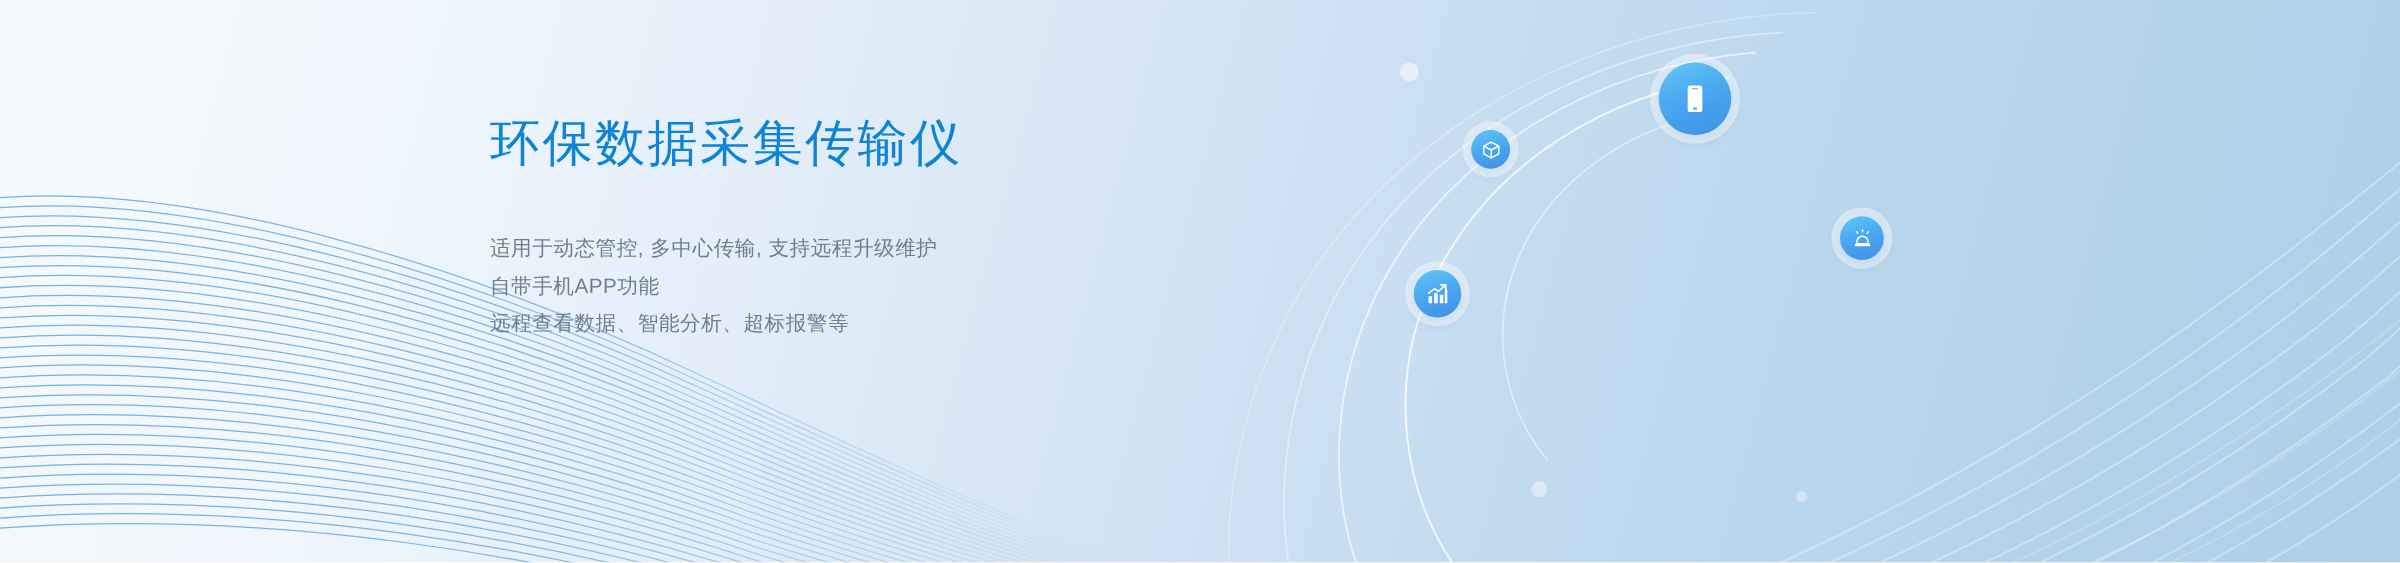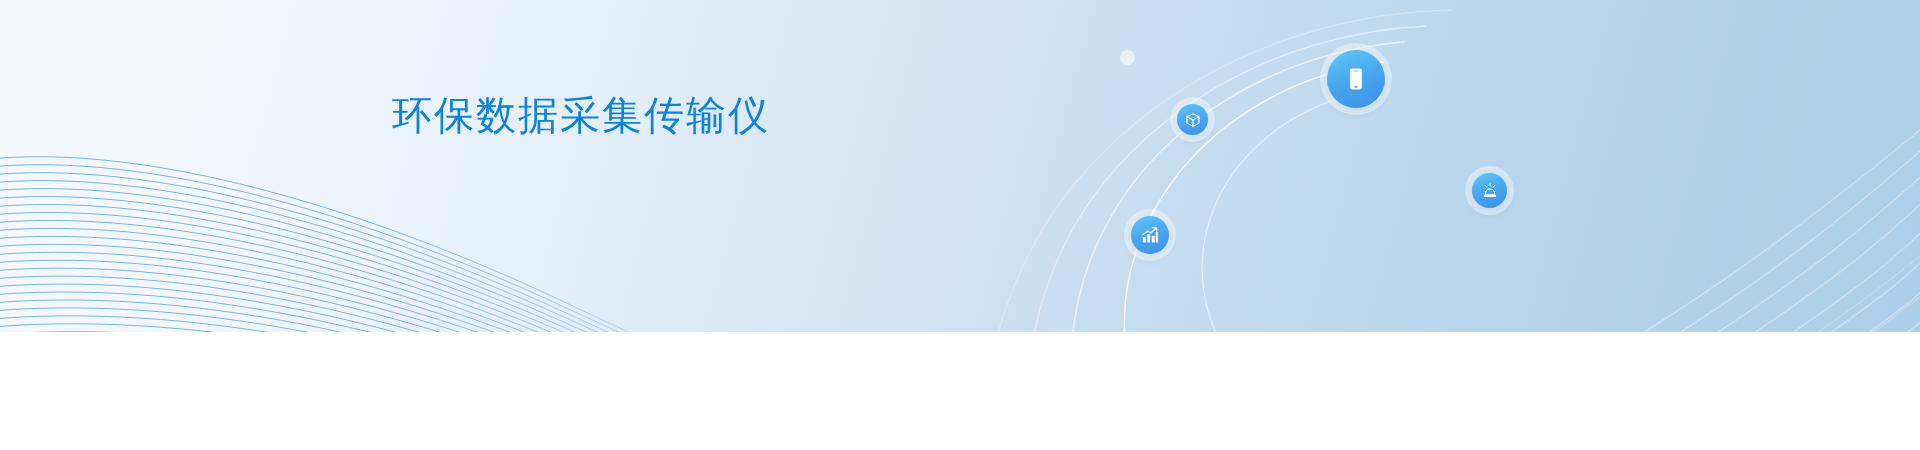--- a/index.html
+++ b/index.html
@@ -4,21 +4,21 @@
 <title>Product Banner</title>
 <style>
   html, body {
     margin: 0;
     padding: 0;
     background: #ffffff;
   }
   #banner {
     position: relative;
     width: 1920px;
-    height: 332px;
+    height: 450px;
     overflow: hidden;
     font-family: "Liberation Sans", "DejaVu Sans", sans-serif;
     background: linear-gradient(105deg,
         #f5f9fd 0%,
         #f1f7fc 14%,
         #e6f0fa 28%,
         #dbe9f6 40%,
         #cfe2f3 52%,
         #c3dbef 64%,
         #b9d6ec 76%,
@@ -276,20 +276,25 @@
       <path d="M1348,96 C 1287,112 1236,154 1214,208 C 1192,262 1201,324 1238,368" stroke-opacity="0.50" stroke-width="1.3"></path>
     </g>
   </svg>
 
   <span class="dot dot-a"></span>
   <span class="dot dot-b"></span>
   <span class="dot dot-c"></span>
 
   <div class="text-block">
     <h1 class="headline">环保数据采集传输仪</h1>
+    <div class="subhead">
+      <div class="sub-line">适用于动态管控, 多中心传输, 支持远程升级维护</div>
+      <div class="sub-line">自带手机APP功能</div>
+      <div class="sub-line">远程查看数据、智能分析、超标报警等</div>
+    </div>
   </div>
 
 
   <div class="badge badge-phone">
     <span>
       <svg width="26" height="26" viewBox="0 0 24 24" fill="#ffffff">
         <rect x="6.6" y="2.2" width="10.8" height="19.6" rx="1.9"></rect>
         <rect x="9.7" y="4.1" width="4.6" height="0.95" rx="0.48" fill="#62bdf2"></rect>
         <rect x="10.6" y="18.2" width="2.8" height="2.1" rx="0.5" fill="#62bdf2"></rect>
       </svg>

